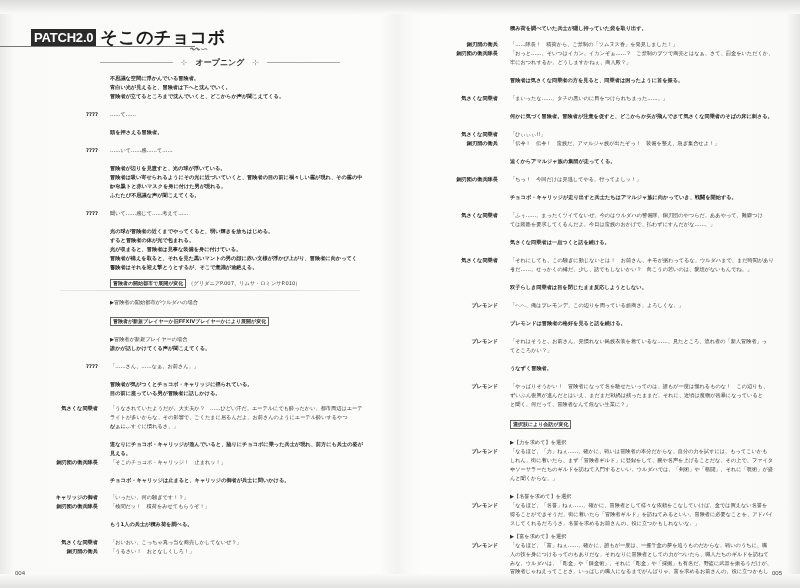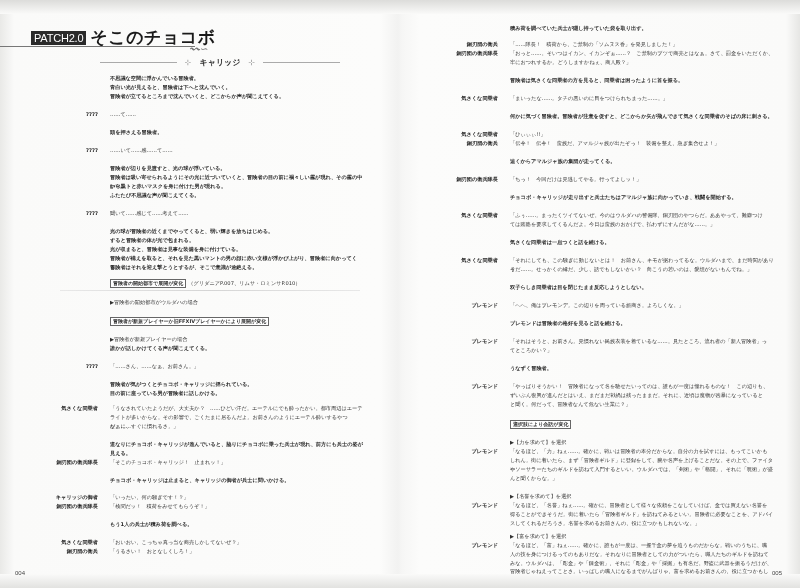--- a/index.html
+++ b/index.html
@@ -5,21 +5,21 @@
   html,body{margin:0;padding:0;}
   body{width:800px;height:588px;overflow:hidden;background:#fbfbfa;font-family:"DejaVu Sans","Liberation Sans",sans-serif;color:#222;}
   .spread{position:relative;width:800px;height:588px;background:linear-gradient(90deg,#e9e9e7 0px,#fafaf9 14px,#fcfcfb 380px,#f2f2f1 398px,#f6f6f5 402px,#fcfcfb 420px,#fafaf9 786px,#e6e6e4 800px);}
   .topgrain{position:absolute;left:0;top:0;width:800px;height:14px;background:linear-gradient(180deg,#dcdcda,#fafaf9);}
   .botgrain{position:absolute;left:0;bottom:0;width:800px;height:14px;background:linear-gradient(0deg,#e2e2e0,#fafaf9);}
   .page{position:absolute;top:0;height:588px;}
   .page.left{left:0;width:400px;}
   .page.right{left:400px;width:400px;}
 
   .hdr{position:absolute;left:31px;top:26px;display:flex;align-items:center;gap:4px;}
-  .badge{background:#2a2a2a;color:#fff;font-size:11px;font-weight:normal;padding:1px 3px;letter-spacing:-0.2px;font-family:"Liberation Sans",sans-serif;}
+  .badge{background:#2a2a2a;color:#fff;font-size:13px;font-weight:bold;padding:1px 3px;letter-spacing:-0.2px;font-family:"Liberation Sans",sans-serif;}
   .title{font-family:"DejaVu Serif","Liberation Serif",serif;font-size:17px;font-weight:bold;color:#1a1a1a;letter-spacing:0.5px;}
   .hdr-rule{position:absolute;left:0;top:46px;width:195px;height:1px;background:#777;}
   .hdr-orn{position:absolute;left:190px;top:40px;font-size:10px;color:#777;font-family:"DejaVu Serif",serif;}
   .sec{position:absolute;left:100px;top:57px;width:240px;display:flex;align-items:center;justify-content:center;gap:8px;}
   .sec .line{flex:1;height:1px;background:#aaa;}
   .sec .orn{font-size:8px;color:#888;}
   .sec .lbl{font-size:8px;font-weight:bold;color:#333;}
 
   .line-row{position:absolute;display:flex;font-size:5.2px;line-height:8.5px;}
   .spk{width:62px;text-align:right;font-weight:bold;padding-right:12px;flex:none;color:#222;}
@@ -40,21 +40,21 @@
   <div class="page left">
     <div class="hdr">
       <span class="badge">PATCH2.0</span>
       <span class="title">そこのチョコボ</span>
     </div>
     <div class="hdr-rule"></div>
     <div class="hdr-orn">〰∽</div>
     <div class="sec">
       <span class="line"></span>
       <span class="orn">⊹</span>
-      <span class="lbl">キャリッジ</span>
+      <span class="lbl">オープニング</span>
       <span class="orn">⊹</span>
       <span class="line"></span>
     </div>
     <div id="left-rows">
         <div class="line-row" style="left: 36px; top: 74px; width: 330px;">
           <span class="spk"></span>
           <span class="txt dir">不思議な空間に浮かんでいる冒険者。</span>
         </div>
         <div class="line-row" style="left: 36px; top: 83px; width: 330px;">
           <span class="spk"></span>

